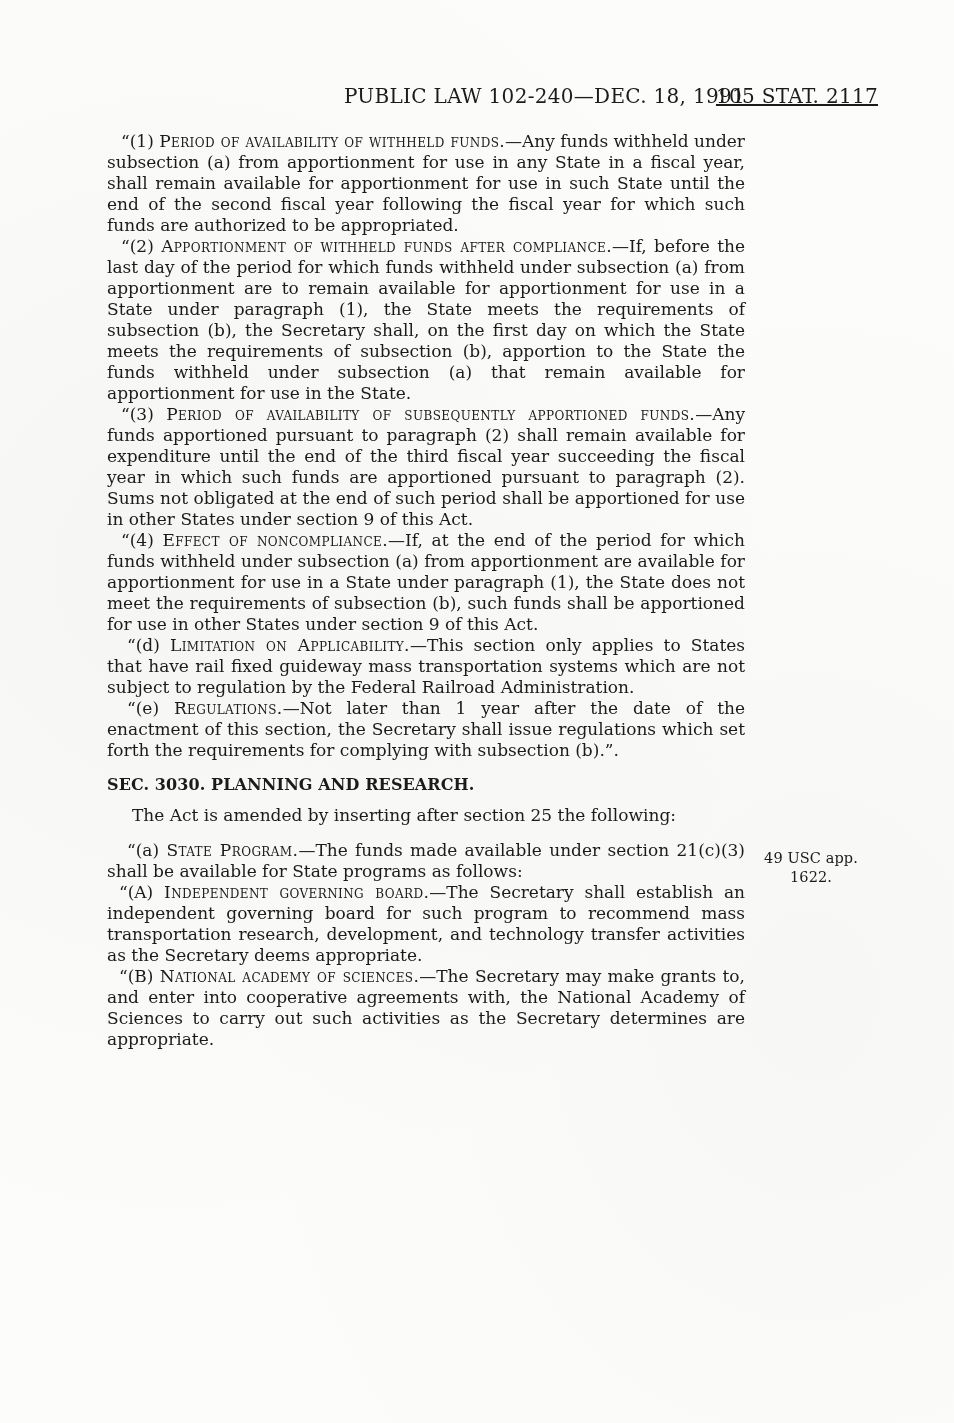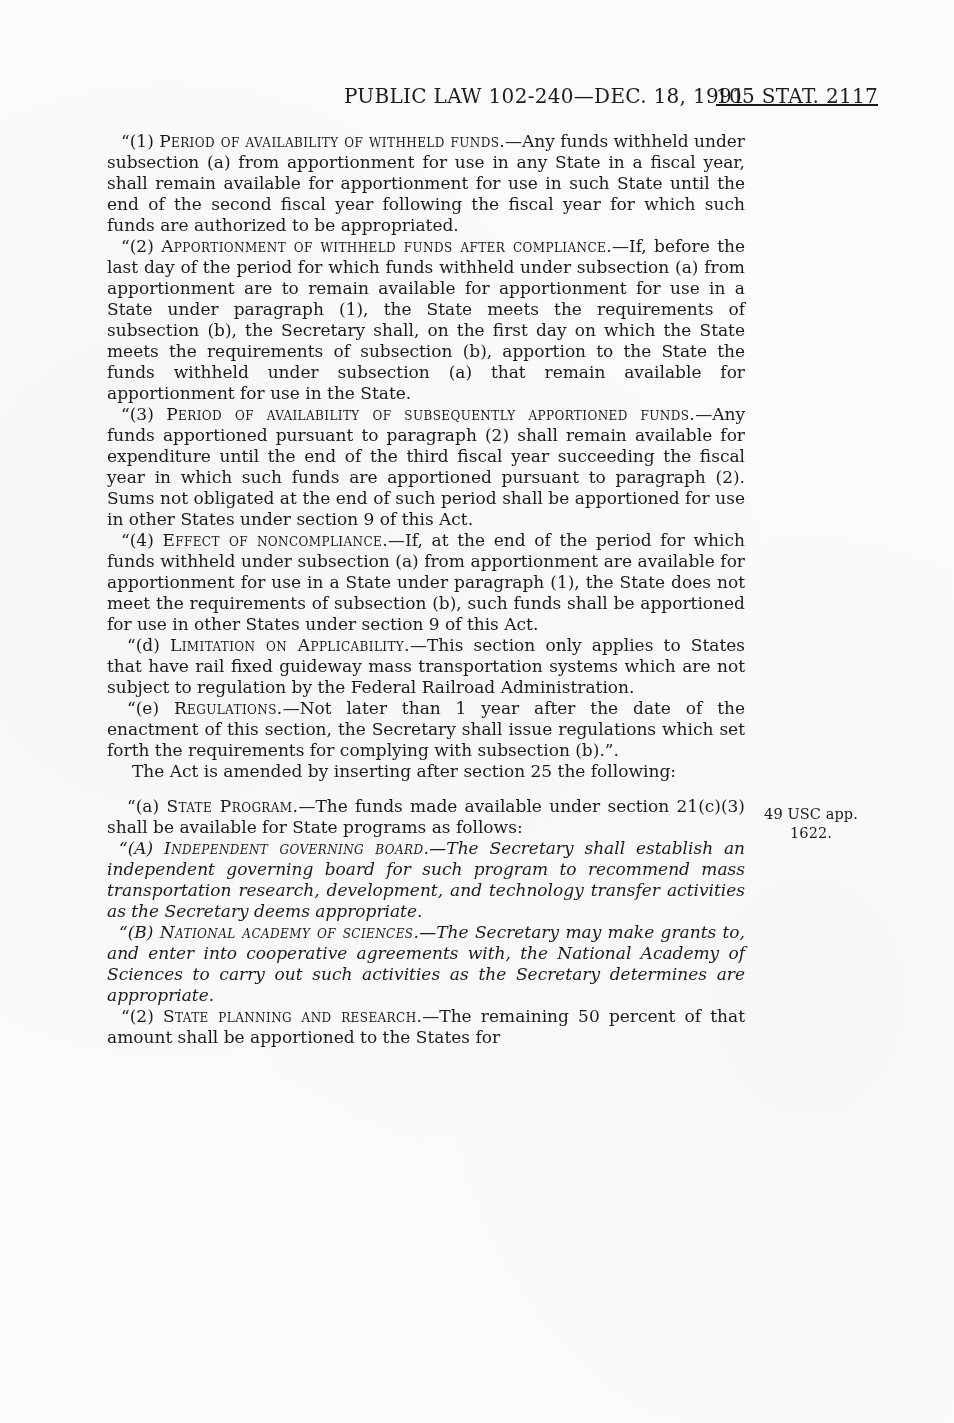--- a/index.html
+++ b/index.html
@@ -45,21 +45,21 @@
     font-size: 17px;
     line-height: 21px;
     text-align: justify;
   }
   p.para {
     margin: 0;
     padding: 0;
   }
   .lvl0 { margin-left: 0;    text-indent: 20px; }
   .lvl1 { margin-left: 23px; text-indent: 14px; }
-  .lvl2 { margin-left: 50px; text-indent: 12px; font-style: italic; }
+  .lvl2 { margin-left: 50px; text-indent: 12px; }
   .plain { text-indent: 25px; }
   .sc {
     font-variant: small-caps;
     letter-spacing: 0.4px;
   }
   .sec-heading {
     position: relative;
     margin: 14px 0 10px 0;
     font-weight: bold;
     font-size: 16px;
@@ -96,28 +96,28 @@
     <p class="para lvl1"><span>“(2) </span><span class="sc">Apportionment of withheld funds after compliance.</span><span>—If, before the last day of the period for which funds withheld under subsection (a) from apportionment are to remain available for apportionment for use in a State under paragraph (1), the State meets the requirements of subsection (b), the Secretary shall, on the first day on which the State meets the requirements of subsection (b), apportion to the State the funds withheld under subsection (a) that remain available for apportionment for use in the State.</span></p>
 
     <p class="para lvl1"><span>“(3) </span><span class="sc">Period of availability of subsequently apportioned funds.</span><span>—Any funds apportioned pursuant to paragraph (2) shall remain available for expenditure until the end of the third fiscal year succeeding the fiscal year in which such funds are apportioned pursuant to paragraph (2). Sums not obligated at the end of such period shall be apportioned for use in other States under section 9 of this Act.</span></p>
 
     <p class="para lvl1"><span>“(4) </span><span class="sc">Effect of noncompliance.</span><span>—If, at the end of the period for which funds withheld under subsection (a) from apportionment are available for apportionment for use in a State under paragraph (1), the State does not meet the requirements of subsection (b), such funds shall be apportioned for use in other States under section 9 of this Act.</span></p>
 
     <p class="para lvl0"><span>“(d) </span><span class="sc">Limitation on Applicability.</span><span>—This section only applies to States that have rail fixed guideway mass transportation systems which are not subject to regulation by the Federal Railroad Administration.</span></p>
 
     <p class="para lvl0"><span>“(e) </span><span class="sc">Regulations.</span><span>—Not later than 1 year after the date of the enactment of this section, the Secretary shall issue regulations which set forth the requirements for complying with subsection (b).”.</span></p>
 
+    <p class="sec-heading"><span>SEC. 3030. PLANNING AND RESEARCH.</span></p>
 
     <p class="para plain"><span>The Act is amended by inserting after section 25 the following:</span></p>
 
     <p class="sec-heading"><span class="margin-note">49 USC app. 1622.</span></p>
 
     <p class="para lvl0"><span>“(a) </span><span class="sc">State Program.</span><span>—The funds made available under section 21(c)(3) shall be available for State programs as follows:</span></p>
 
 
     <p class="para lvl2"><span>“(A) </span><span class="sc">Independent governing board.</span><span>—The Secretary shall establish an independent governing board for such program to recommend mass transportation research, development, and technology transfer activities as the Secretary deems appropriate.</span></p>
 
     <p class="para lvl2"><span>“(B) </span><span class="sc">National academy of sciences.</span><span>—The Secretary may make grants to, and enter into cooperative agreements with, the National Academy of Sciences to carry out such activities as the Secretary determines are appropriate.</span></p>
 
-    <p class="para lvl1"><span>“(2) </span><span class="sc">State planning and research.</span><span>—The remaining 50 percent of that amount shall be apportioned to the States for</span></p>
 
   </div>
 </div>
 
 </body></html>

